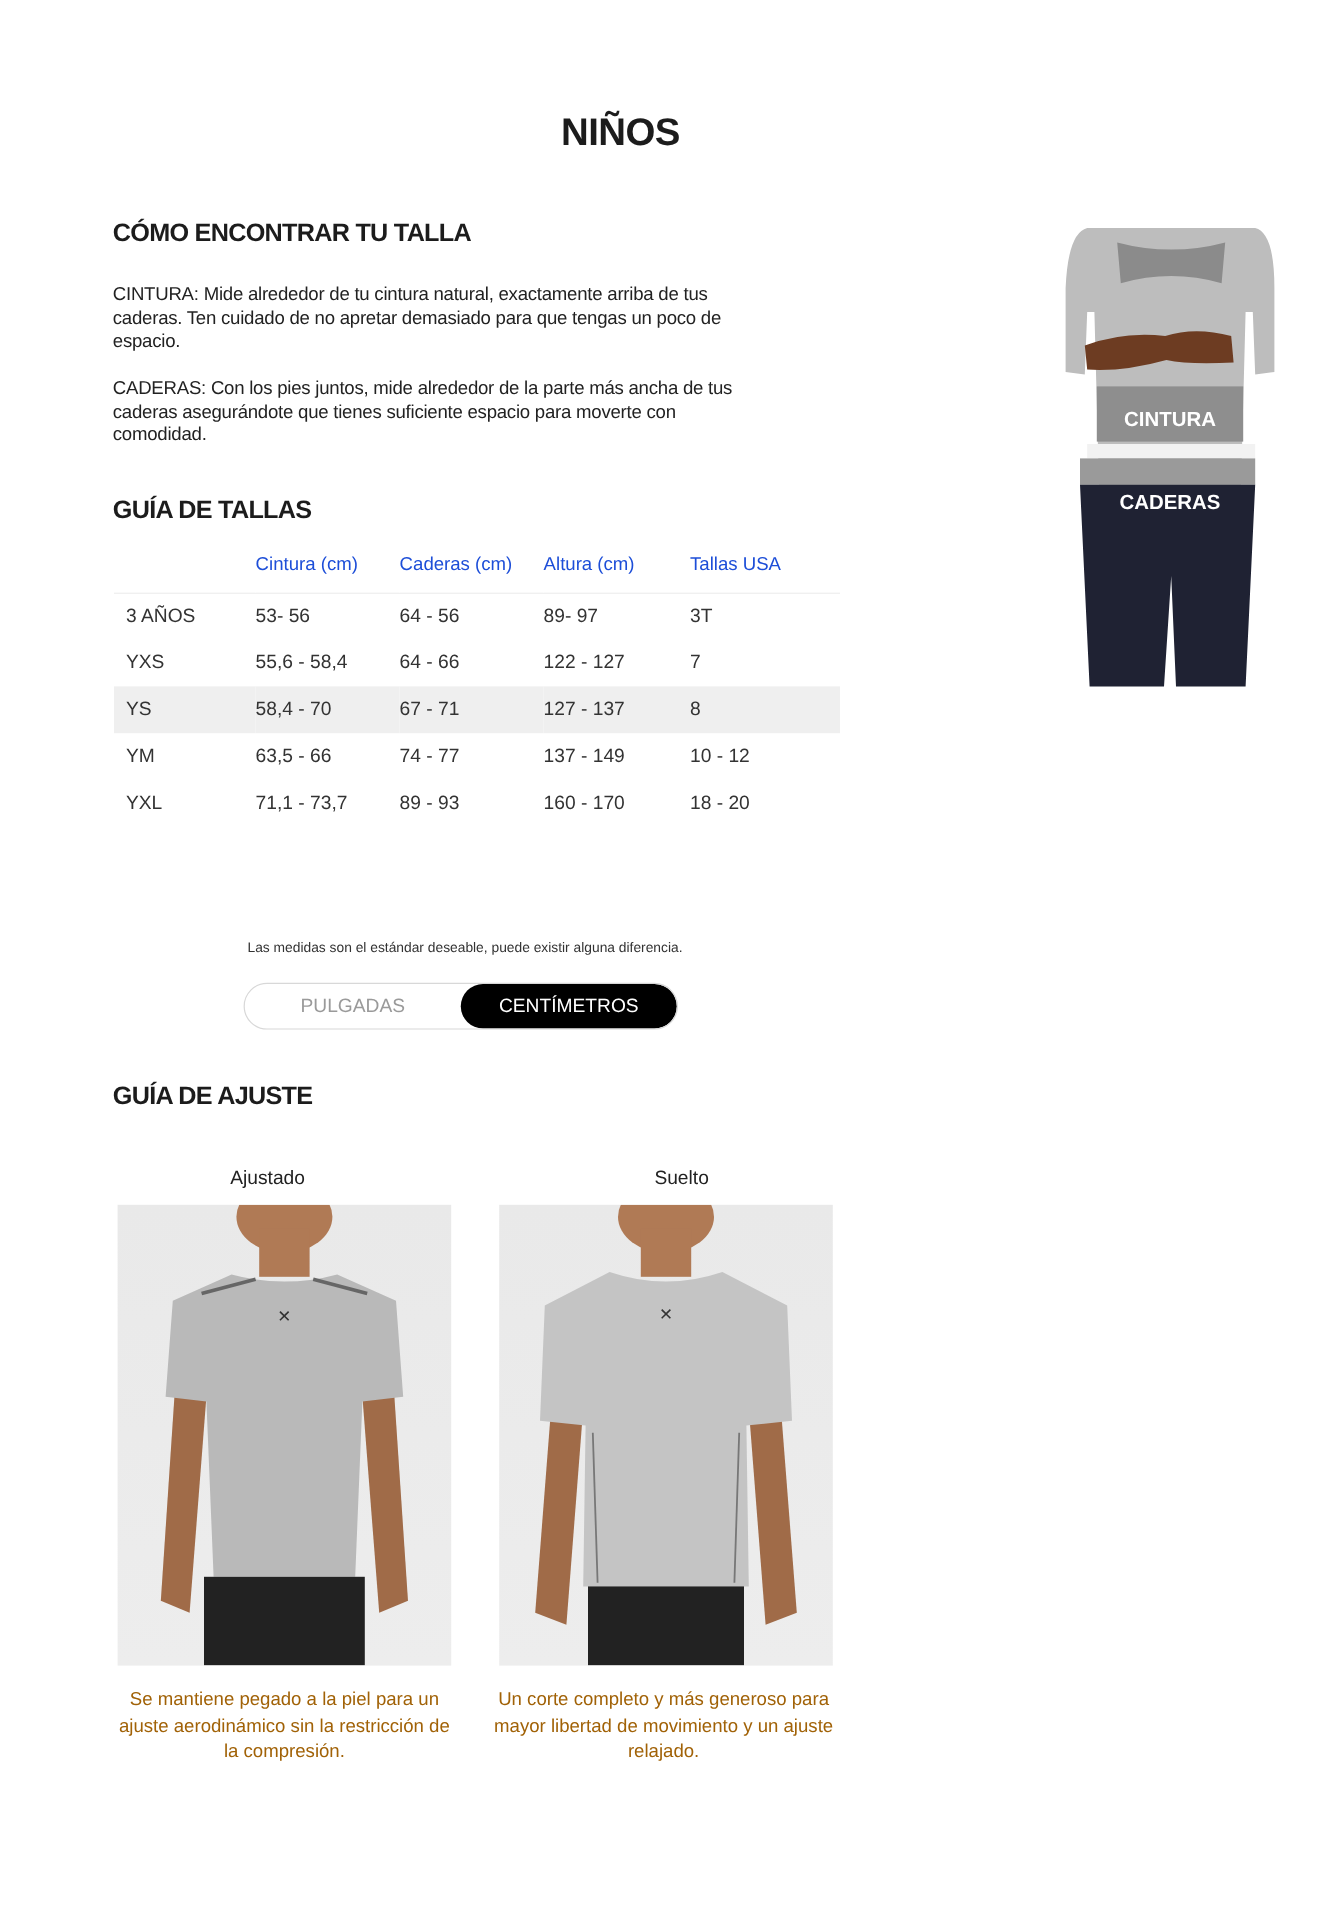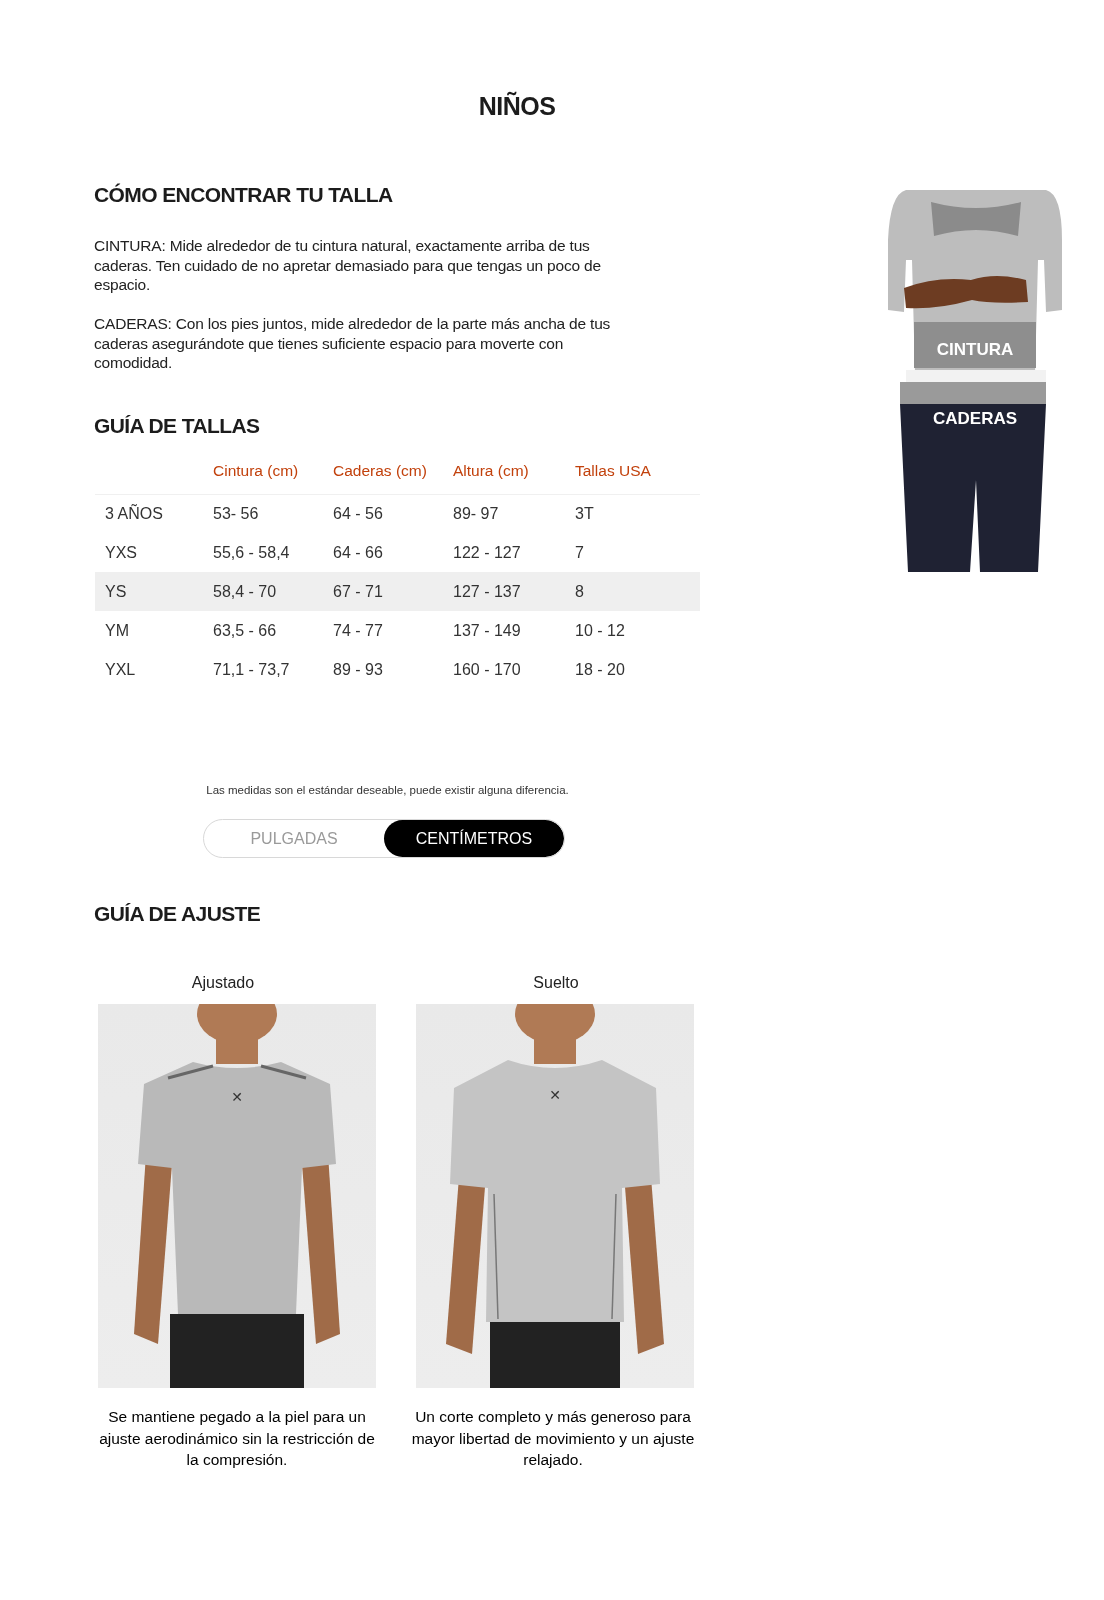--- a/index.html
+++ b/index.html
@@ -1,57 +1,57 @@
 <!DOCTYPE html>
 <html><head>
 <meta charset="utf-8">
 <style>
   * { box-sizing: border-box; margin: 0; padding: 0; }
   html, body { width: 1104px; height: 1600px; background: #ffffff; }
   body { position: relative; font-family: "Liberation Sans", sans-serif; color: #1c1c1c; overflow: hidden; }
 
-  .page-title { position: absolute; top: 92px; left: 0; width: 1034px; text-align: center; font-size: 25px; font-weight: 700; letter-spacing: -0.5px; }
+  .page-title { position: absolute; top: 92px; left: 0; width: 1034px; text-align: center; font-size: 32px; font-weight: 700; letter-spacing: -0.5px; }
 
   .h2 { position: absolute; left: 94px; font-size: 21px; font-weight: 700; letter-spacing: -0.6px; }
   .h2.how { top: 183px; }
   .h2.size { top: 414px; }
   .h2.fit { top: 902px; }
 
   .para { position: absolute; left: 94px; width: 540px; font-size: 15.5px; line-height: 19.5px; color: #222; letter-spacing: -0.2px; }
   .para.p1 { top: 236px; }
   .para.p2 { top: 314px; }
 
   
   .size-table { position: absolute; left: 95px; top: 448px; width: 605px; border-collapse: collapse; font-size: 16px; color: #333; }
-  .size-table th { font-weight: 400; text-align: left; height: 46px; padding: 0; font-size: 15.5px; color: #c2410c; border-bottom: 1px solid #f0f0f0; }
+  .size-table th { font-weight: 400; text-align: left; height: 46px; padding: 0; font-size: 15.5px; color: #1d4ed8; border-bottom: 1px solid #f0f0f0; }
   .size-table td { height: 39px; padding: 0; }
   .size-table tr.alt td { background: #efefef; }
   .c0 { width: 118px; padding-left: 10px !important; }
   .c1 { width: 120px; }
   .c2 { width: 120px; }
   .c3 { width: 122px; }
   .c4 { width: 125px; }
 
   .note { position: absolute; top: 784px; left: 0; width: 775px; text-align: center; font-size: 11.5px; color: #333; }
 
   .unit-toggle { position: absolute; left: 203px; top: 819px; width: 362px; height: 39px; border: 1px solid #d8d8d8; border-radius: 20px; display: flex; overflow: hidden; }
   .unit-opt { flex: 1; display: flex; align-items: center; justify-content: center; font-size: 16px; color: #9a9a9a; cursor: pointer; }
   .unit-opt.active { background: #000; color: #fff; border-radius: 20px; }
 
   .body-figure { position: absolute; left: 876px; top: 180px; width: 205px; height: 400px; }
 
   .fit-label { position: absolute; top: 974px; font-size: 16px; color: #222; text-align: center; width: 160px; }
   .fit-label.tight { left: 143px; }
-  .fit-label.loose { left: 476px; }
+  .fit-label.loose { left: 488px; }
 
   .fit-photo { position: absolute; top: 1004px; width: 278px; height: 384px; background: linear-gradient(180deg, #e9e9e9 0%, #ededed 100%); overflow: hidden; }
   .fit-photo.tight { left: 98px; }
   .fit-photo.loose { left: 416px; }
 
-  .fit-caption { position: absolute; top: 1406px; width: 290px; text-align: center; font-size: 15.5px; line-height: 21.5px; color: #000000; }
+  .fit-caption { position: absolute; top: 1406px; width: 290px; text-align: center; font-size: 15.5px; line-height: 21.5px; color: #a16207; }
   .fit-caption.tight { left: 92px; }
   .fit-caption.loose { left: 408px; }
 </style>
 </head>
 <body>
 
 <h1 class="page-title">NIÑOS</h1>
 
 <h2 class="h2 how">CÓMO ENCONTRAR TU TALLA</h2>
 <p class="para p1">CINTURA: Mide alrededor de tu cintura natural, exactamente arriba de tus caderas. Ten cuidado de no apretar demasiado para que tengas un poco de espacio.</p>

